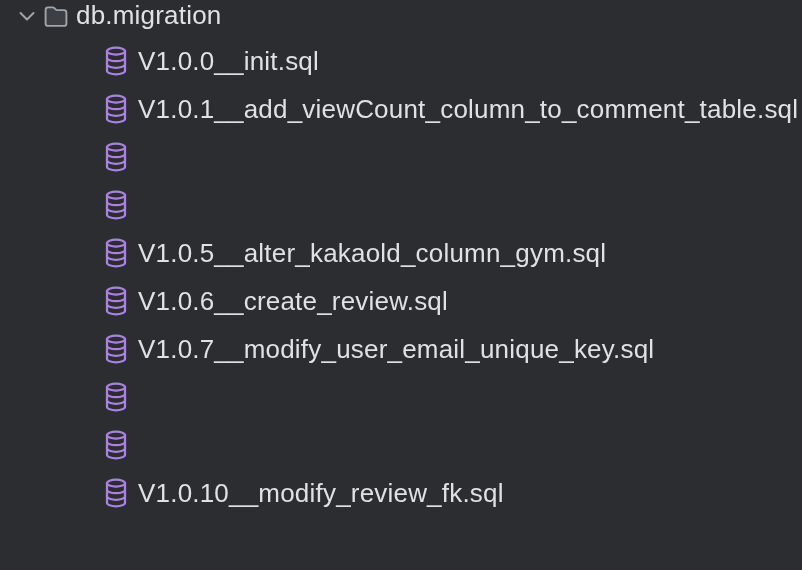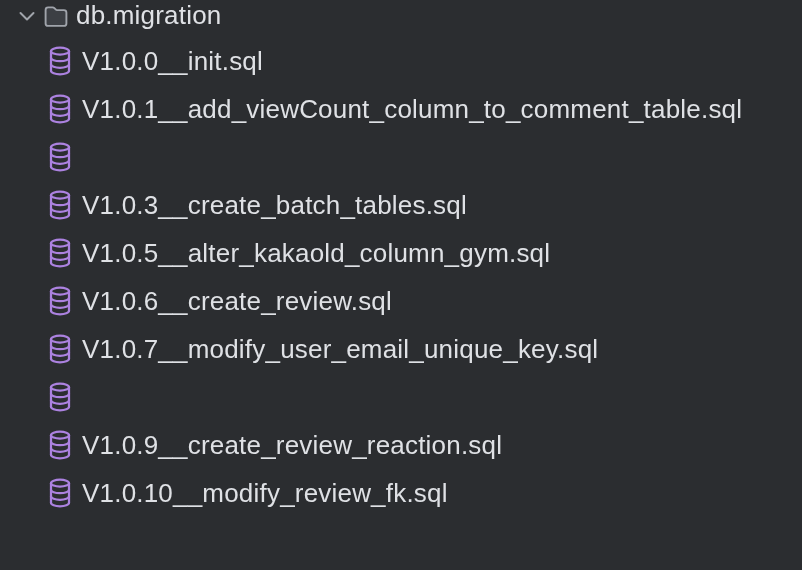--- a/index.html
+++ b/index.html
@@ -39,21 +39,21 @@
     width:26px;height:26px;
     margin-left:5px;
     display:inline-flex;align-items:center;justify-content:center;
     color:var(--icon);
     flex:0 0 auto;
   }
   .folder-label{margin-left:7px;text-align:center;}
   .file-list{margin-top:6px;}
   .file-row{
     height:48px;
-    padding-left:48px;
+    padding-left:104px;
   }
   .db-icon{
     width:24px;height:30px;
     display:inline-flex;align-items:center;justify-content:center;
     color:var(--purple);
     flex:0 0 auto;
   }
   .file-label{margin-left:10px;}
   svg{display:block;}
 </style>
@@ -119,21 +119,20 @@
     <span class="db-icon">
       <svg width="24" height="30" viewBox="0 0 22 28" fill="none">
         <ellipse cx="11" cy="4.8" rx="8.4" ry="3.2" stroke="currentColor" stroke-width="2.1"></ellipse>
         <path d="M2.6 4.8 V23.2" stroke="currentColor" stroke-width="2.1" stroke-linecap="round"></path>
         <path d="M19.4 4.8 V23.2" stroke="currentColor" stroke-width="2.1" stroke-linecap="round"></path>
         <path d="M2.6 11 a8.4 3.2 0 0 0 16.8 0" stroke="currentColor" stroke-width="2.1" stroke-linecap="round"></path>
         <path d="M2.6 17.1 a8.4 3.2 0 0 0 16.8 0" stroke="currentColor" stroke-width="2.1" stroke-linecap="round"></path>
         <path d="M2.6 23.2 a8.4 3.2 0 0 0 16.8 0" stroke="currentColor" stroke-width="2.1" stroke-linecap="round"></path>
       </svg>
     </span>
-    <span class="file-label">V1.0.3__create_batch_tables.sql</span>
   </div>
       <div class="row file-row">
     <span class="db-icon">
       <svg width="24" height="30" viewBox="0 0 22 28" fill="none">
         <ellipse cx="11" cy="4.8" rx="8.4" ry="3.2" stroke="currentColor" stroke-width="2.1"></ellipse>
         <path d="M2.6 4.8 V23.2" stroke="currentColor" stroke-width="2.1" stroke-linecap="round"></path>
         <path d="M19.4 4.8 V23.2" stroke="currentColor" stroke-width="2.1" stroke-linecap="round"></path>
         <path d="M2.6 11 a8.4 3.2 0 0 0 16.8 0" stroke="currentColor" stroke-width="2.1" stroke-linecap="round"></path>
         <path d="M2.6 17.1 a8.4 3.2 0 0 0 16.8 0" stroke="currentColor" stroke-width="2.1" stroke-linecap="round"></path>
         <path d="M2.6 23.2 a8.4 3.2 0 0 0 16.8 0" stroke="currentColor" stroke-width="2.1" stroke-linecap="round"></path>
@@ -183,21 +182,20 @@
     <span class="db-icon">
       <svg width="24" height="30" viewBox="0 0 22 28" fill="none">
         <ellipse cx="11" cy="4.8" rx="8.4" ry="3.2" stroke="currentColor" stroke-width="2.1"></ellipse>
         <path d="M2.6 4.8 V23.2" stroke="currentColor" stroke-width="2.1" stroke-linecap="round"></path>
         <path d="M19.4 4.8 V23.2" stroke="currentColor" stroke-width="2.1" stroke-linecap="round"></path>
         <path d="M2.6 11 a8.4 3.2 0 0 0 16.8 0" stroke="currentColor" stroke-width="2.1" stroke-linecap="round"></path>
         <path d="M2.6 17.1 a8.4 3.2 0 0 0 16.8 0" stroke="currentColor" stroke-width="2.1" stroke-linecap="round"></path>
         <path d="M2.6 23.2 a8.4 3.2 0 0 0 16.8 0" stroke="currentColor" stroke-width="2.1" stroke-linecap="round"></path>
       </svg>
     </span>
-    <span class="file-label">V1.0.9__create_review_reaction.sql</span>
   </div>
       <div class="row file-row">
     <span class="db-icon">
       <svg width="24" height="30" viewBox="0 0 22 28" fill="none">
         <ellipse cx="11" cy="4.8" rx="8.4" ry="3.2" stroke="currentColor" stroke-width="2.1"></ellipse>
         <path d="M2.6 4.8 V23.2" stroke="currentColor" stroke-width="2.1" stroke-linecap="round"></path>
         <path d="M19.4 4.8 V23.2" stroke="currentColor" stroke-width="2.1" stroke-linecap="round"></path>
         <path d="M2.6 11 a8.4 3.2 0 0 0 16.8 0" stroke="currentColor" stroke-width="2.1" stroke-linecap="round"></path>
         <path d="M2.6 17.1 a8.4 3.2 0 0 0 16.8 0" stroke="currentColor" stroke-width="2.1" stroke-linecap="round"></path>
         <path d="M2.6 23.2 a8.4 3.2 0 0 0 16.8 0" stroke="currentColor" stroke-width="2.1" stroke-linecap="round"></path>

